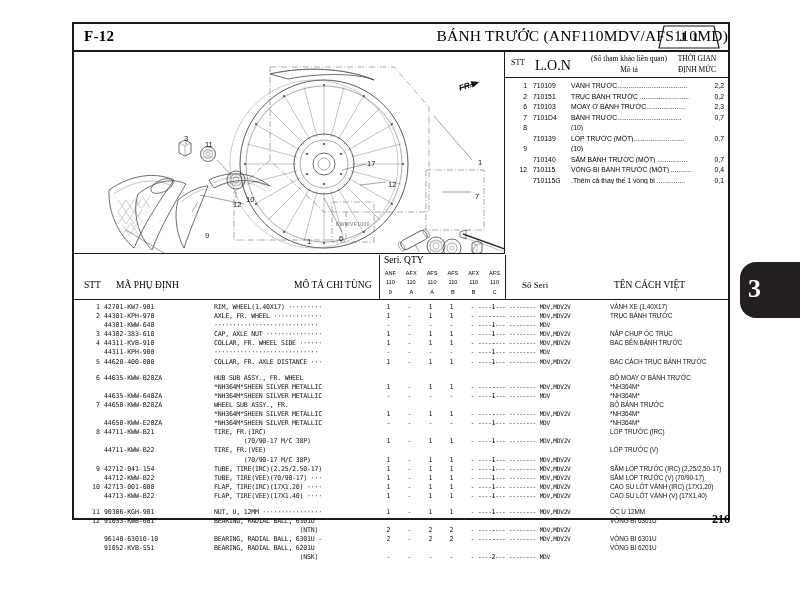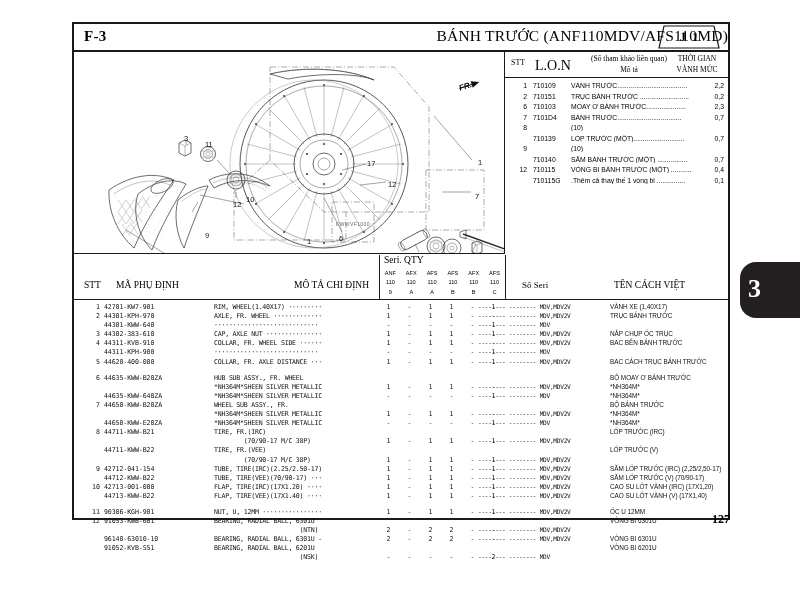--- a/index.html
+++ b/index.html
@@ -167,21 +167,21 @@
   }
 </style>
 </head>
 <body>
 
 <div id="page">
 
   <div class="frame">
 
     <div class="titlebar">
-      <div class="title-code">F-3</div>
+      <div class="title-code">F-12</div>
       <div class="title-main">BÁNH TRƯỚC (ANF110MDV/AFS110MD)</div>
       <div class="jbox">
         <svg width="62" height="24" viewBox="0 0 62 24">
           <path d="M6,1 L56,1 L61,23 L1,23 Z" fill="none" stroke="#1a1a1a" stroke-width="1.2"></path>
         </svg>
         <div class="jtext"><span>J</span><span>1</span></div>
       </div>
     </div>
 
     <div class="diagram">
@@ -393,21 +393,21 @@
     <div class="lonbox">
       <div class="lon-head">
         <div class="lon-h-stt">STT</div>
         <div class="lon-h-lon">L.O.N</div>
         <div class="lon-h-ref">
           <div>(Số tham khảo liên quan)</div>
           <div>Mô tả</div>
         </div>
         <div class="lon-h-time">
           <div>THỜI GIAN</div>
-          <div>VÀNH MỨC</div>
+          <div>ĐỊNH MỨC</div>
         </div>
       </div>
       <div class="lon-rows" id="lon-rows">
           <div class="lon-row">
             <div class="lon-stt">1</div>
             <div class="lon-num">710109</div>
             <div class="lon-desc">VÀNH TRƯỚC.....................................</div>
             <div class="lon-time">2,2</div>
           </div>
           <div class="lon-row">
@@ -464,21 +464,21 @@
             <div class="lon-desc">.Thêm cả thay thế 1 vòng bi ...............</div>
             <div class="lon-time">0,1</div>
           </div>
         </div>
     </div>
 
     <div class="parts">
       <div class="parts-head">
         <div class="ph ph-stt">STT</div>
         <div class="ph ph-ma">MÃ PHỤ ĐỊNH</div>
-        <div class="ph ph-mota">MÔ TẢ CHI ĐỊNH</div>
+        <div class="ph ph-mota">MÔ TẢ CHI TÙNG</div>
         <div class="ph ph-seri">Số Seri</div>
         <div class="ph ph-ten">TÊN CÁCH VIỆT</div>
         <div class="qty-wrap">
           <div class="qty-title">Seri. QTY</div>
           <div class="qty-cols" id="qty-cols">
               <div class="qty-col">
                 <span>ANF</span>
                 <span>110</span>
                 <span>9</span>
               </div>
@@ -542,14 +542,14 @@
           <div class="prow"><div class="c-stt"></div><div class="c-code"></div><div class="c-desc">                       (NSK)</div><div class="c-q" style="left:308px">-</div><div class="c-q" style="left:329px">-</div><div class="c-q" style="left:350px">-</div><div class="c-q" style="left:371px">-</div><div class="c-q" style="left:392px">-</div><div class="c-q" style="left:413px">2</div><div class="c-seri">-------- -------- MDV</div><div class="c-vn"></div></div>
         </div>
     </div>
 
   </div>
 
   <div class="sidetab">
     <span>3</span>
   </div>
 
-  <div class="pagenum">127</div>
+  <div class="pagenum">216</div>
 </div>
 
 </body></html>

